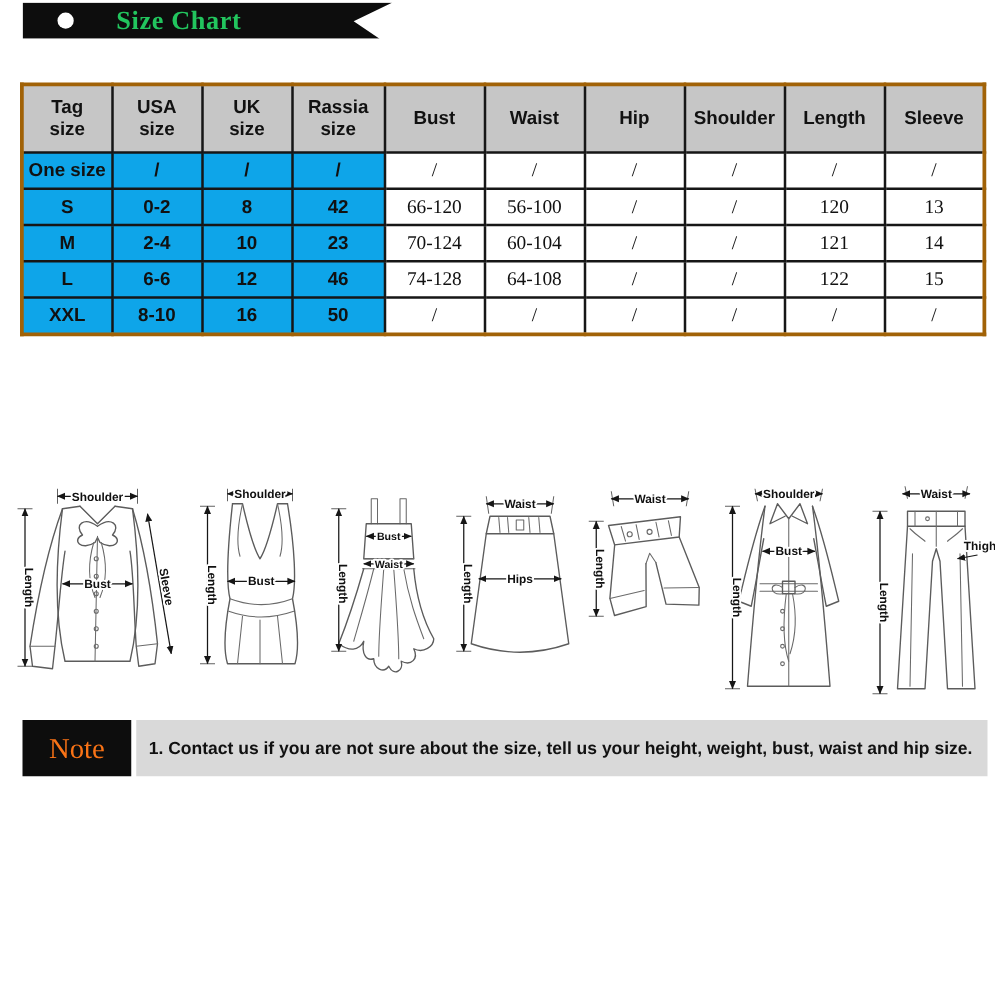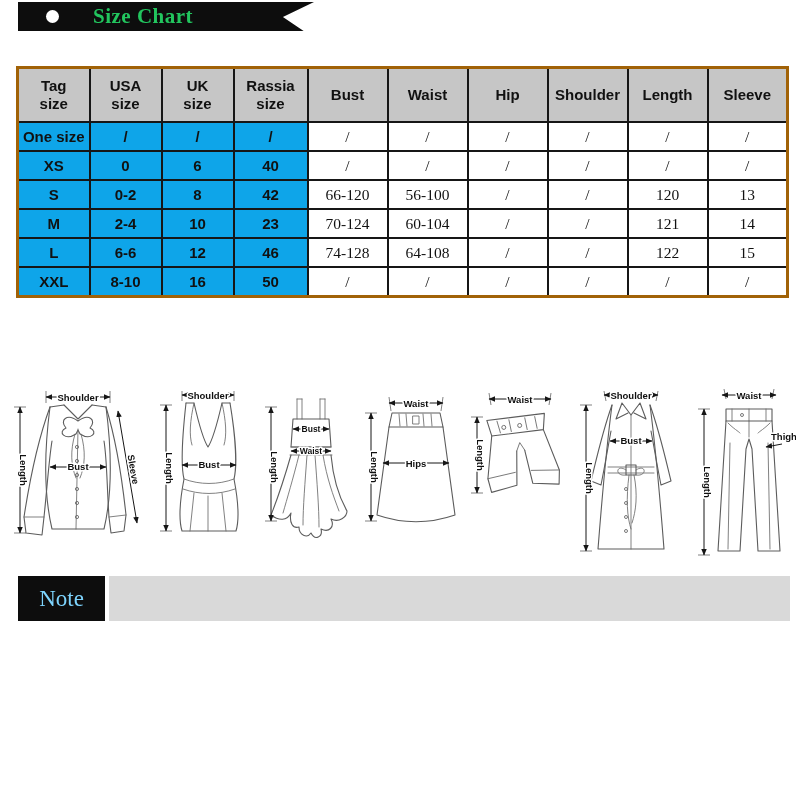--- a/index.html
+++ b/index.html
@@ -52,21 +52,21 @@
   .ms path.gd{stroke:#4a4a4a;stroke-width:.7;fill:none;}
   .garments text{
     font-family:"Liberation Sans",sans-serif;font-weight:bold;font-size:9.5px;fill:#101010;
     text-anchor:middle;paint-order:stroke;stroke:#ffffff;stroke-width:3px;stroke-linejoin:round;
   }
   .garments text.sm{font-size:8.5px;}
 
   
   .note-black{
     position:absolute;left:18px;top:576px;width:87px;height:45px;background:#0d0d0d;
-    color:#7dd3fc;display:flex;align-items:center;justify-content:center;
+    color:#f97316;display:flex;align-items:center;justify-content:center;
     font-family:"Liberation Serif",serif;font-size:23px;
   }
   .note-panel{
     position:absolute;left:109px;top:576px;width:681px;height:45px;background:#d9d9d9;
     display:flex;flex-direction:column;justify-content:center;box-sizing:border-box;
     padding-left:10px;font-size:14px;font-weight:bold;color:#111;line-height:21px;white-space:nowrap;
   }
 </style>
 </head>
 <body>
@@ -102,32 +102,20 @@
       <th class="hm">Length</th>
       <th class="hm">Sleeve</th>
     </tr>
   </thead>
   <tbody>
     <tr>
       <td class="g">One size</td>
       <td class="g">/</td>
       <td class="g">/</td>
       <td class="g">/</td>
-      <td class="w">/</td>
-      <td class="w">/</td>
-      <td class="w">/</td>
-      <td class="w">/</td>
-      <td class="w">/</td>
-      <td class="w">/</td>
-    </tr>
-    <tr>
-      <td class="g">XS</td>
-      <td class="g">0</td>
-      <td class="g">6</td>
-      <td class="g">40</td>
       <td class="w">/</td>
       <td class="w">/</td>
       <td class="w">/</td>
       <td class="w">/</td>
       <td class="w">/</td>
       <td class="w">/</td>
     </tr>
     <tr>
       <td class="g">S</td>
       <td class="g">0-2</td>
@@ -367,13 +355,14 @@
     <text x="14" y="99" transform="rotate(90 14 99)">Length</text>
     <text x="94" y="57">Thigh</text>
   </svg>
 
 </div>
 
 <div class="note-black">
   <span>Note</span>
 </div>
 <div class="note-panel">
+  <div>1. Contact us if you are not sure about the size, tell us your height, weight, bust, waist and hip size.</div>
 </div>
 
 </body></html>

